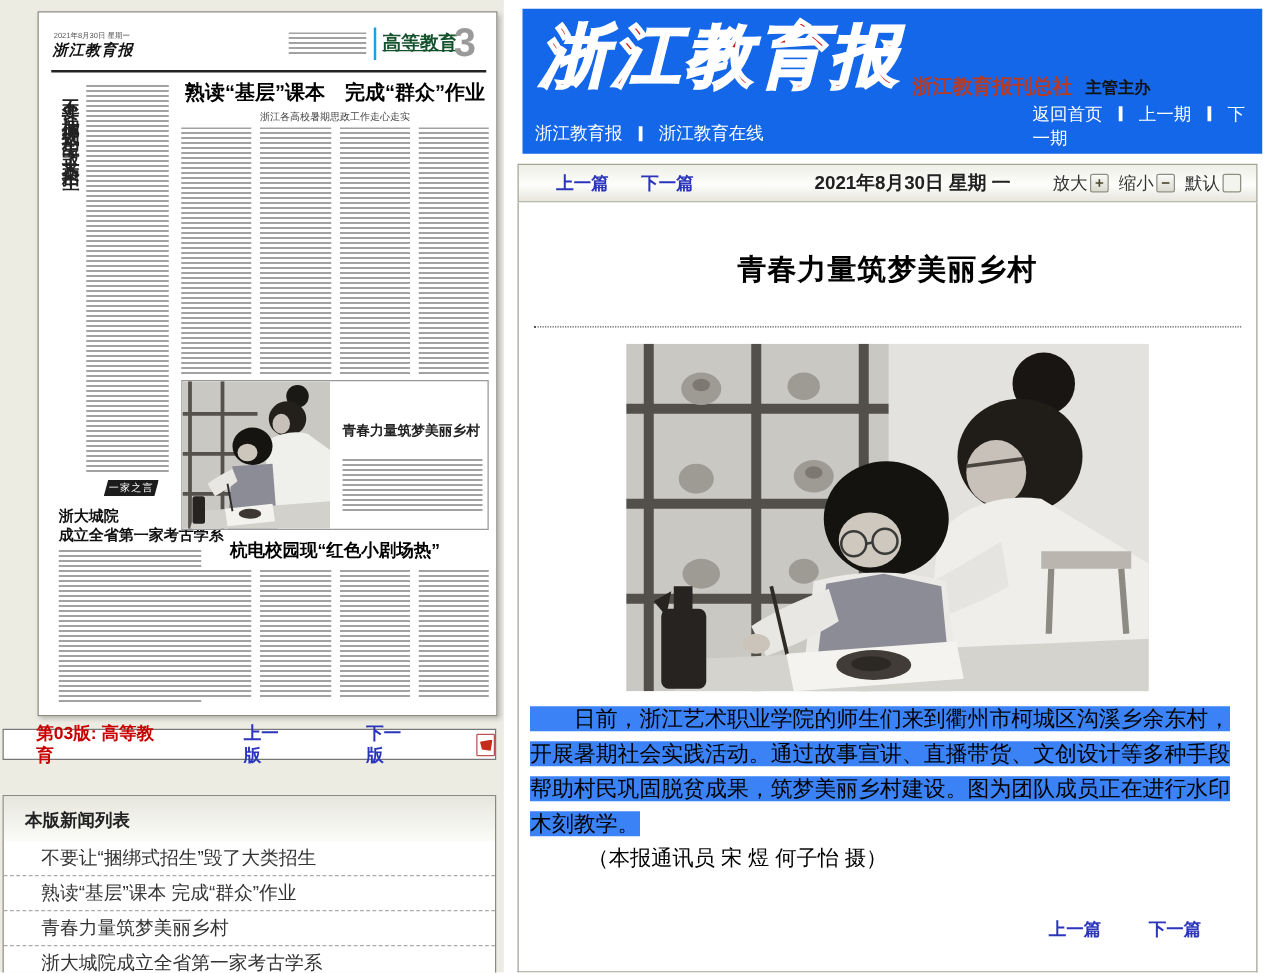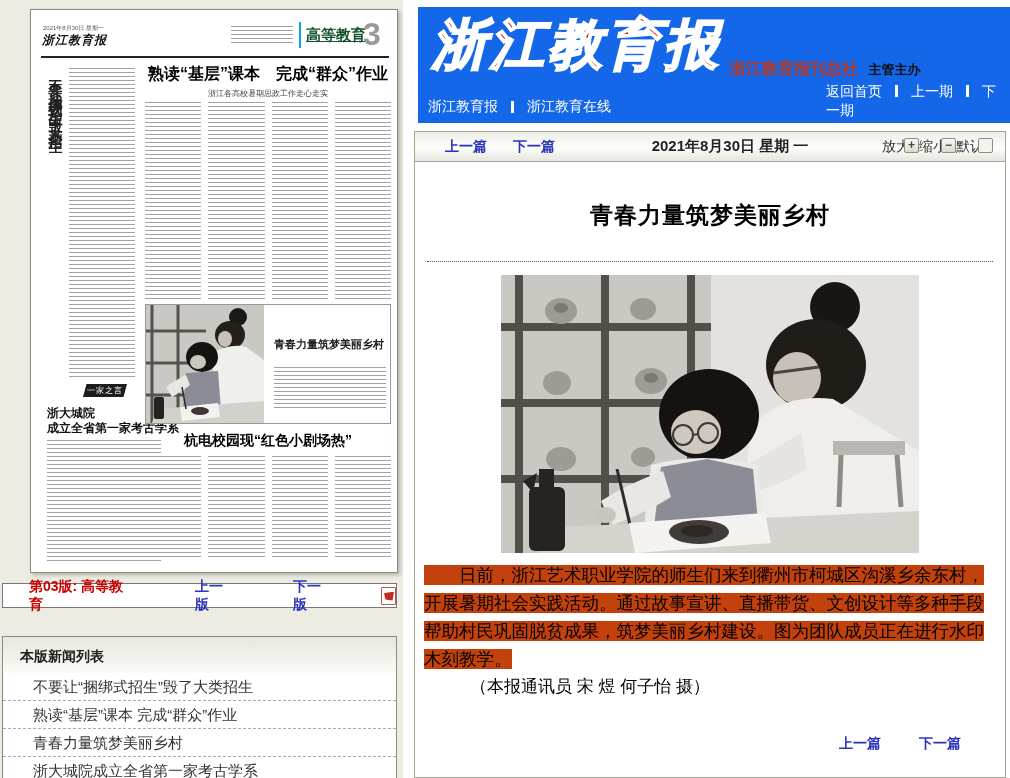--- a/index.html
+++ b/index.html
@@ -85,35 +85,35 @@
   .mast-nav-right { position:absolute; right:6px; bottom:-2px; width:178px; line-height:19px; }
   .vsep { display:inline-block; width:3px; height:12px; background:#fff; margin:0 13px; vertical-align:-1px; }
   .wlink { color:#fff; text-decoration:none; cursor:pointer; }
 
   .toolbar { position:absolute; left:1px; top:131px; width:592px; height:31px;
              border:1px solid #A3A396; background:linear-gradient(#EFEFE8,#FDFDFB 55%,#E6E6DD);
              display:flex; align-items:center; }
   .tb-links { display:flex; gap:26px; margin-left:30px; }
   .tb-date { position:absolute; left:200px; width:230px; text-align:center; font-size:15px;
              font-weight:bold; color:#222; }
-  .tb-controls { position:absolute; right:12px; display:flex; align-items:flex-start; 
+  .tb-controls { position:absolute; right:12px; display:flex; align-items:center; gap:8px;
                  font-size:14px; color:#333; }
   .tb-ctl-label { color:#333; }
   .tb-btn { width:15px; height:15px; border:1px solid #8E8E82; background:linear-gradient(#FAFAF6,#DADAD0);
             font-size:12px; line-height:13px; text-align:center; color:#4a4a30; cursor:pointer;
             border-radius:2px; font-weight:bold; }
 
   .content { position:absolute; left:1px; top:162px; width:592px; height:616px; background:#fff;
              border:1px solid #A3A396; border-top:none; overflow:hidden; }
   .article-title { margin-top:38px; text-align:center; font-size:23px; color:#000; letter-spacing:1px; }
   .dotted-rule { margin:30px 12px 0 12px; border-bottom:1px dotted #555; }
   .article-photo { display:block; margin:13px auto 0 auto; width:418px; height:278px; }
   .article-body { width:572px; margin:8px auto 0 auto; font-size:17.5px; line-height:28px;
                   color:#000; word-break:break-all; }
-  .hl { background:#c2410c;font-family:Liberation Serif, serif; }
+  .hl { background:#3b82f6;font-family:Liberation Serif, serif; }
   .article-byline { width:572px; margin:0 auto; font-size:17px; line-height:28px; color:#000;
                     padding-left:46px; }
   .article-footer-links { margin:34px 44px 0 0; text-align:right; display:flex;
                           justify-content:flex-end; gap:38px; }
 </style>
 </head>
 <body>
 
 <div class="page">
 

